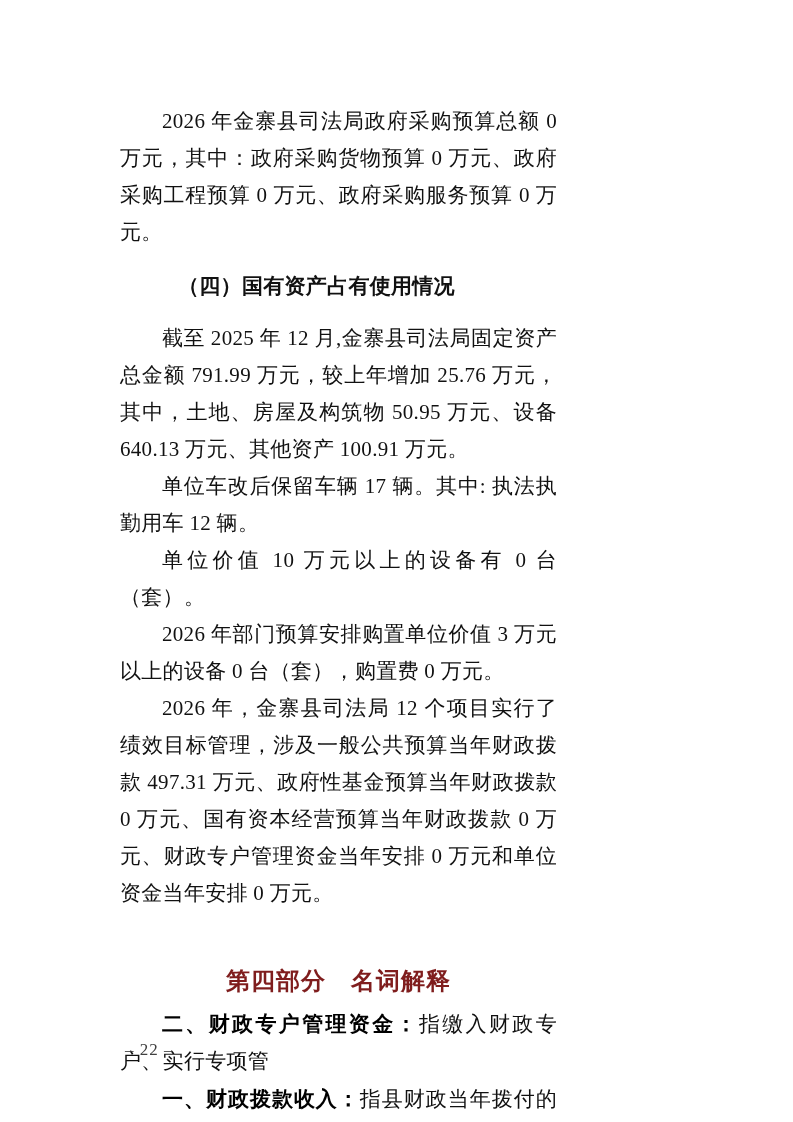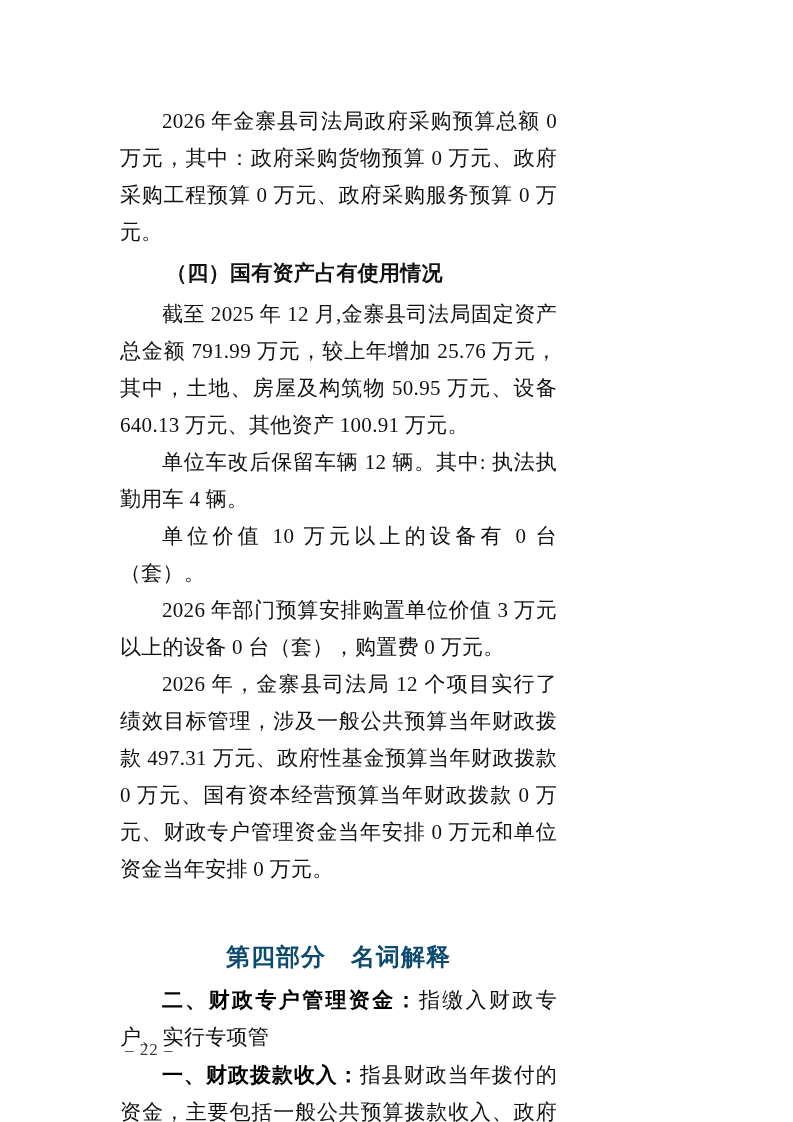--- a/index.html
+++ b/index.html
@@ -26,36 +26,36 @@
     line-height: 37px;
     letter-spacing: 0.3px;
     text-align: justify;
   }
   .para {
     margin: 0;
     text-indent: 2em;
     text-align: justify;
   }
   .sub-heading {
-    margin: 4px;
+    margin: 16px;
     text-indent: 2em;
     font-weight: bold;
     
-    font-family: Liberation Serif, serif;
+    font-family: Liberation Sans, sans-serif;
   }
   .part-title {
     margin: 50px 0 6px 0;
     text-indent: 0;
     text-align: center;
     font-family: "Liberation Sans", "DejaVu Sans", sans-serif;
     font-weight: bold;
     font-size: 24px;
     line-height: 37px;
     letter-spacing: 1px;
-    color: #0c4a6e;
+    color: #7f1d1d;
   }
   .def-lead {
     font-family: "Liberation Sans", "DejaVu Sans", sans-serif;
     font-weight: bold;
     color: #000000;
   }
   .page-footer {
     position: absolute;
     left: 117px;
     top: 1038px;
@@ -72,21 +72,21 @@
 <div class="page">
 
   <div class="content">
 
     <p class="para">2026 年金寨县司法局政府采购预算总额 0 万元，其中：政府采购货物预算 0 万元、政府采购工程预算 0 万元、政府采购服务预算 0 万元。</p>
 
     <p class="sub-heading">（四）国有资产占有使用情况</p>
 
     <p class="para">截至 2025 年 12 月,金寨县司法局固定资产总金额 791.99 万元，较上年增加 25.76 万元，其中，土地、房屋及构筑物 50.95 万元、设备 640.13 万元、其他资产 100.91 万元。</p>
 
-    <p class="para">单位车改后保留车辆 12 辆。其中: 执法执勤用车 4 辆。</p>
+    <p class="para">单位车改后保留车辆 17 辆。其中: 执法执勤用车 12 辆。</p>
 
     <p class="para">单位价值 10 万元以上的设备有 0 台（套）。</p>
 
 
     <p class="para">2026 年部门预算安排购置单位价值 3 万元以上的设备 0 台（套），购置费 0 万元。</p>
 
 
     <p class="para">2026 年，金寨县司法局 12 个项目实行了绩效目标管理，涉及一般公共预算当年财政拨款 497.31 万元、政府性基金预算当年财政拨款 0 万元、国有资本经营预算当年财政拨款 0 万元、财政专户管理资金当年安排 0 万元和单位资金当年安排 0 万元。</p>
 
     <h2 class="part-title">第四部分　名词解释</h2>

